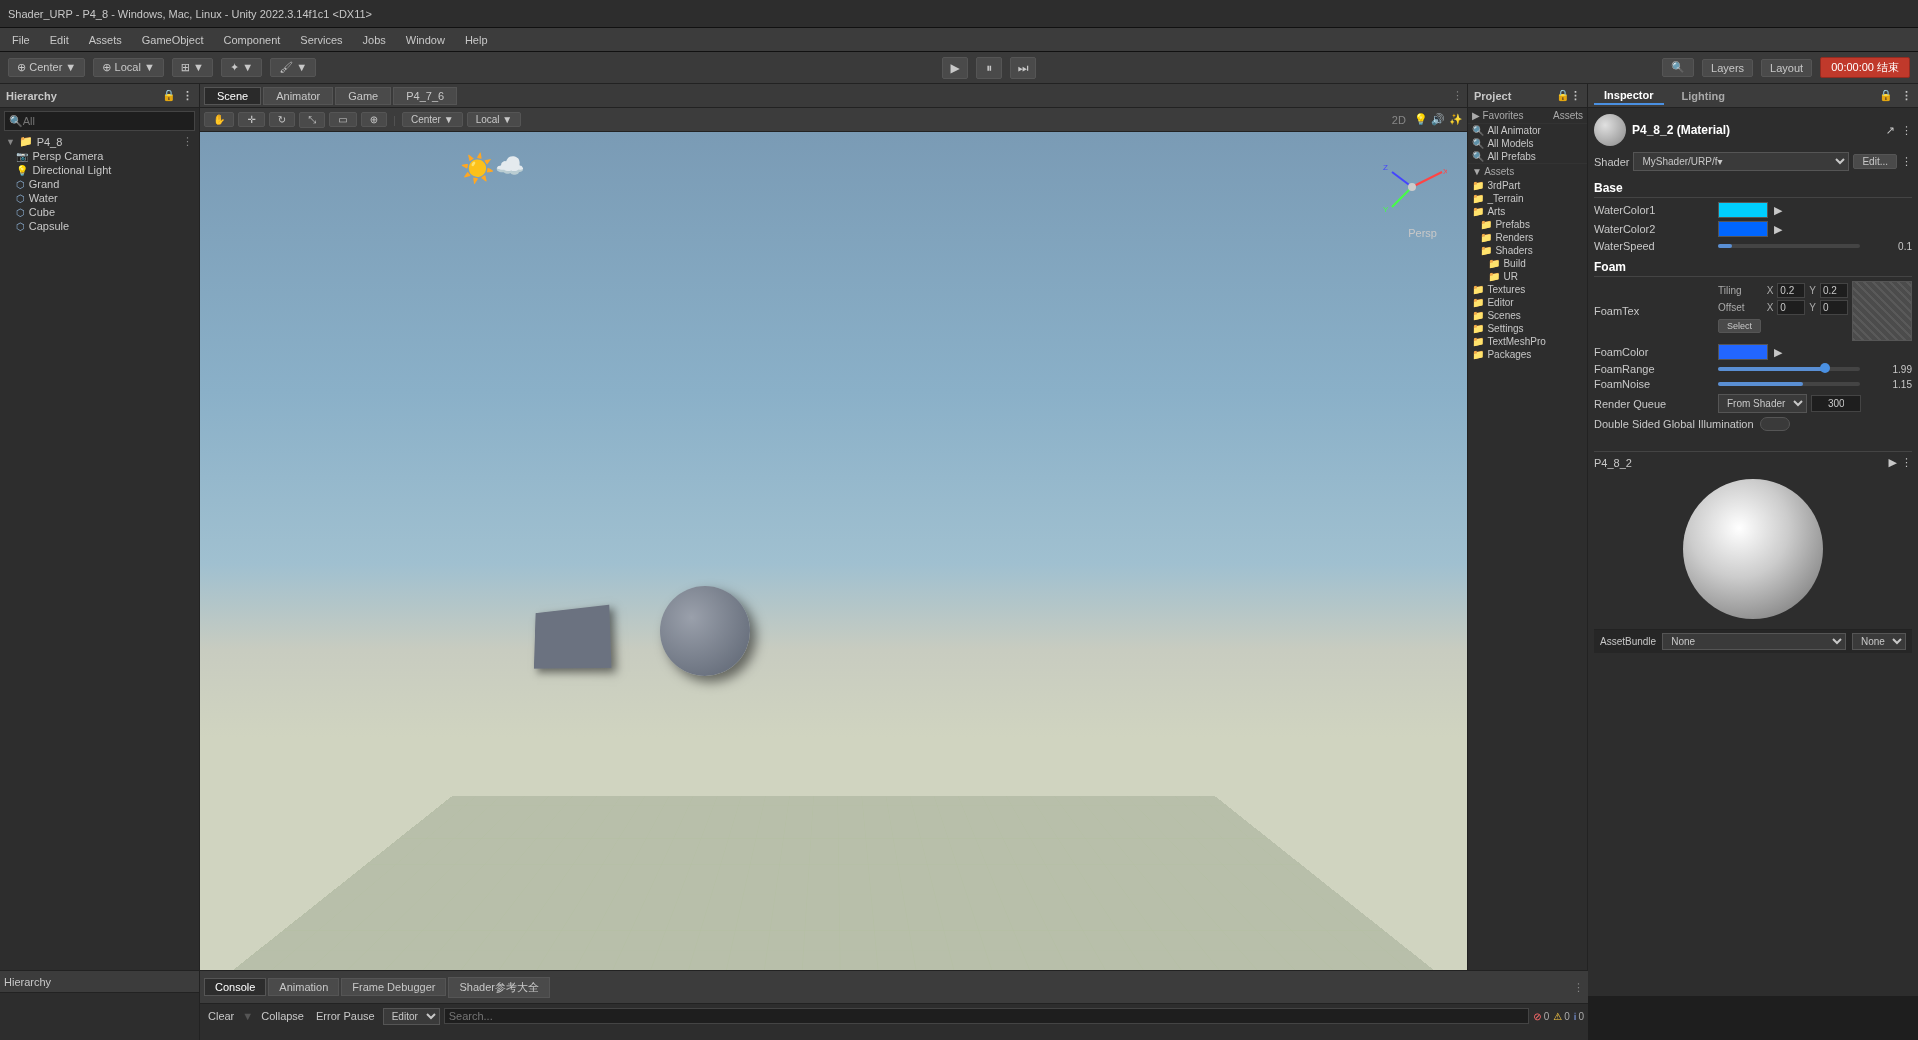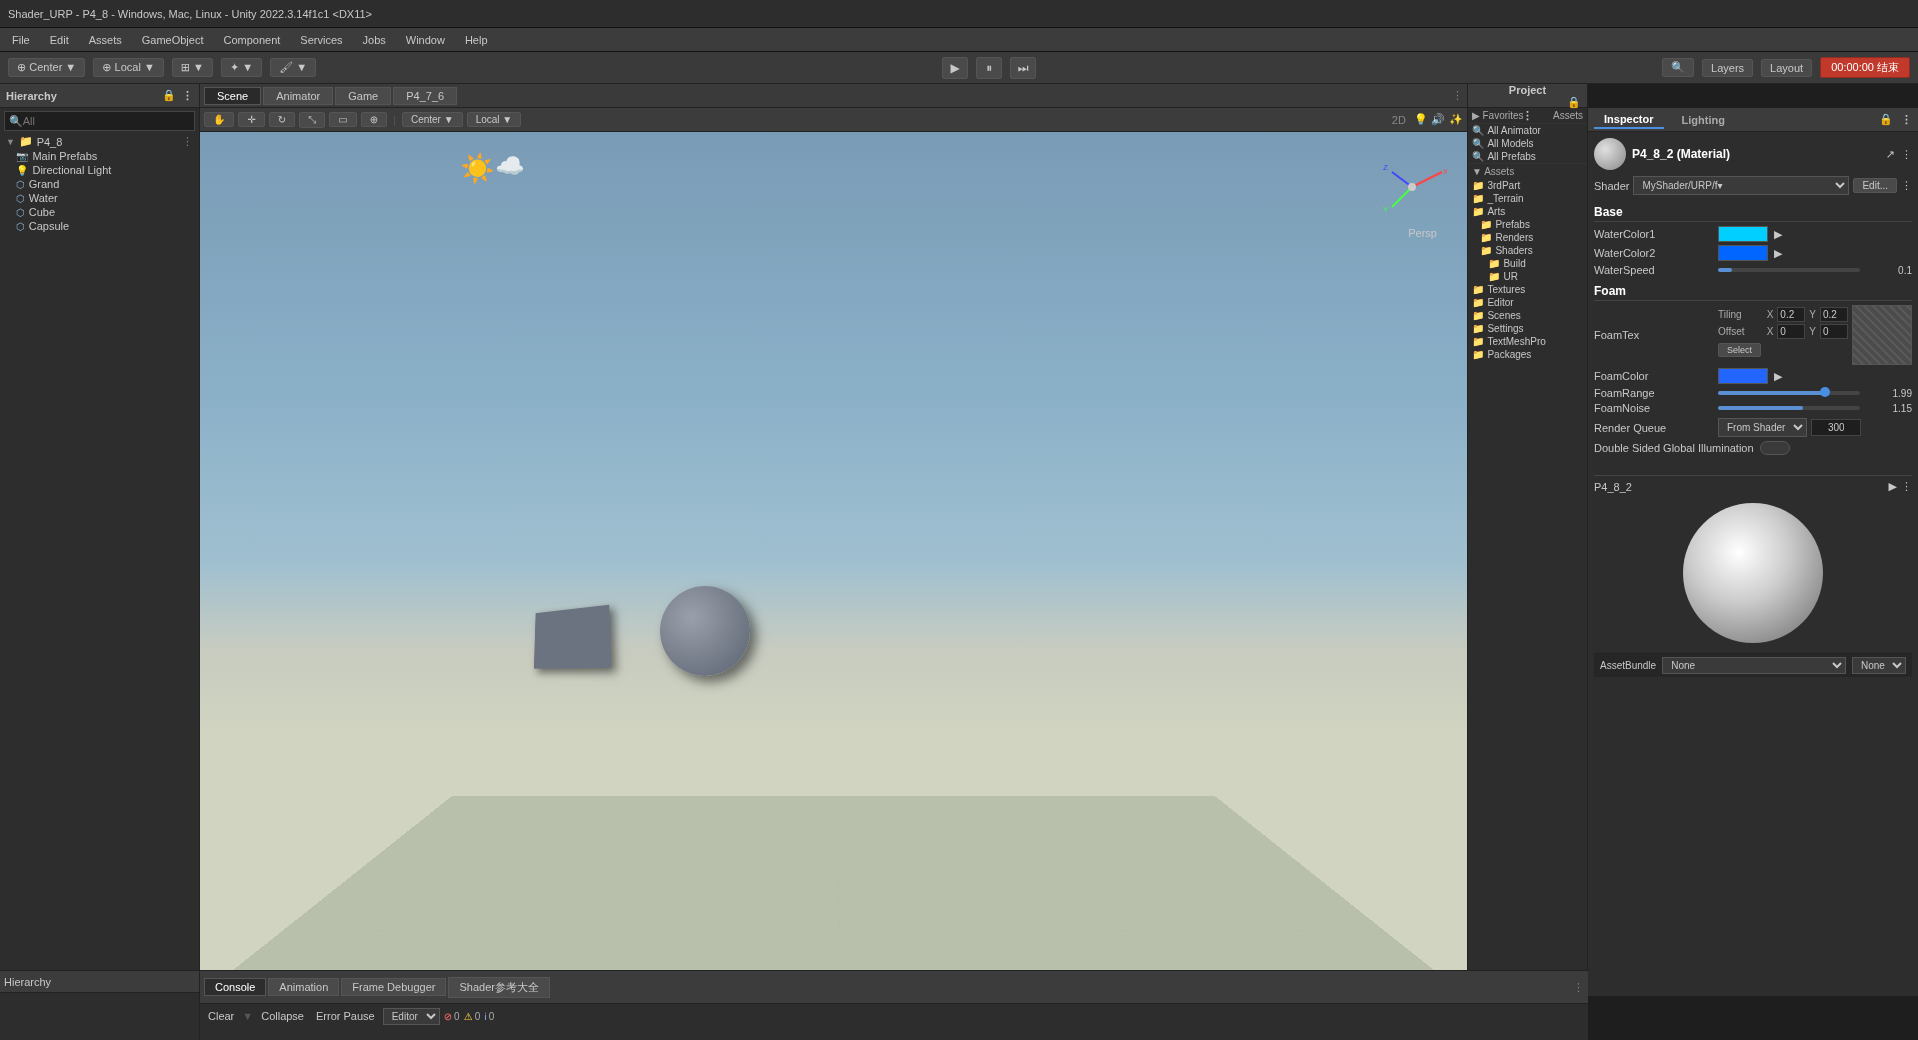--- a/index.html
+++ b/index.html
@@ -266,41 +266,39 @@
     }
     #project-header {
       height: 24px;
       background: #3c3c3c;
       display: flex;
       align-items: center;
       padding: 0 6px;
       font-size: 11px;
       font-weight: bold;
       border-bottom: 1px solid #222;
-      flex-direction: column;
     }
     .project-item {
       display: flex;
       align-items: center;
       padding: 1px 4px;
       cursor: pointer;
       font-size: 10px;
       color: #c8c8c8;
       gap: 3px;
     }
     .folder-icon { color: #d4a84b; font-size: 10px; }
 
     
     #inspector-panel {
       width: 330px;
       background: #2d2d2d;
       display: flex;
       flex-direction: column;
       flex-shrink: 0;
-      margin-top: 24px;
     }
     #inspector-header {
       height: 24px;
       background: #3c3c3c;
       display: flex;
       align-items: center;
       padding: 0 6px;
       font-size: 11px;
       font-weight: bold;
       border-bottom: 1px solid #222;
@@ -622,21 +620,21 @@
       <input type="text" placeholder="All" style="">
     </div>
     <div class="hierarchy-item">
       <span class="tri-icon">▼</span>
       <span>📁</span>
       <span>P4_8</span>
       <span style="margin-left:auto;cursor:pointer;color:#888;">⋮</span>
     </div>
     <div class="hierarchy-item hierarchy-indent">
       <span class="obj-icon">📷</span>
-      <span>Main Prefabs</span>
+      <span>Persp Camera</span>
     </div>
     <div class="hierarchy-item hierarchy-indent">
       <span class="light-icon">💡</span>
       <span>Directional Light</span>
     </div>
     <div class="hierarchy-item hierarchy-indent">
       <span class="obj-icon">⬡</span>
       <span>Grand</span>
     </div>
     <div class="hierarchy-item hierarchy-indent">
@@ -922,20 +920,21 @@
     <span style="margin-left:auto;cursor:pointer;color:#888;">⋮</span>
   </div>
   <div id="console-toolbar">
     <button class="console-btn">Clear</button>
     <span style="color:#555;">▼</span>
     <button class="console-btn">Collapse</button>
     <button class="console-btn">Error Pause</button>
     <select class="console-dropdown">
       <option>Editor</option>
     </select>
+    <input type="text" class="console-search" placeholder="Search..." style="">
     <div class="console-count">
       <span style="color:#ff6b6b;">⊘</span>
       <span>0</span>
     </div>
     <div class="console-count">
       <span style="color:#ffcc44;">⚠</span>
       <span>0</span>
     </div>
     <div class="console-count">
       <span style="color:#88aaff;">ℹ</span>

